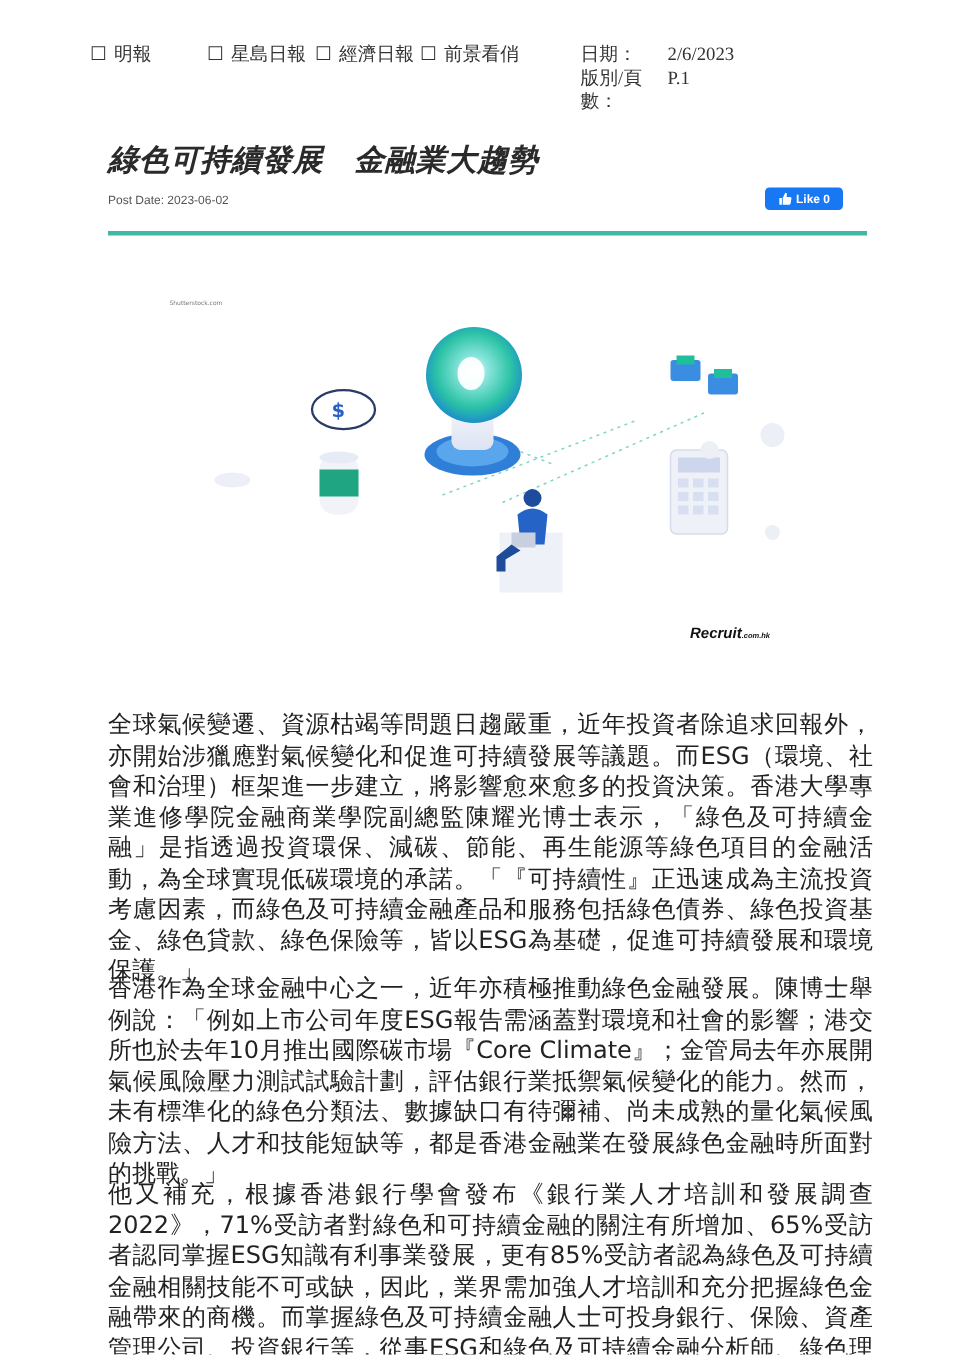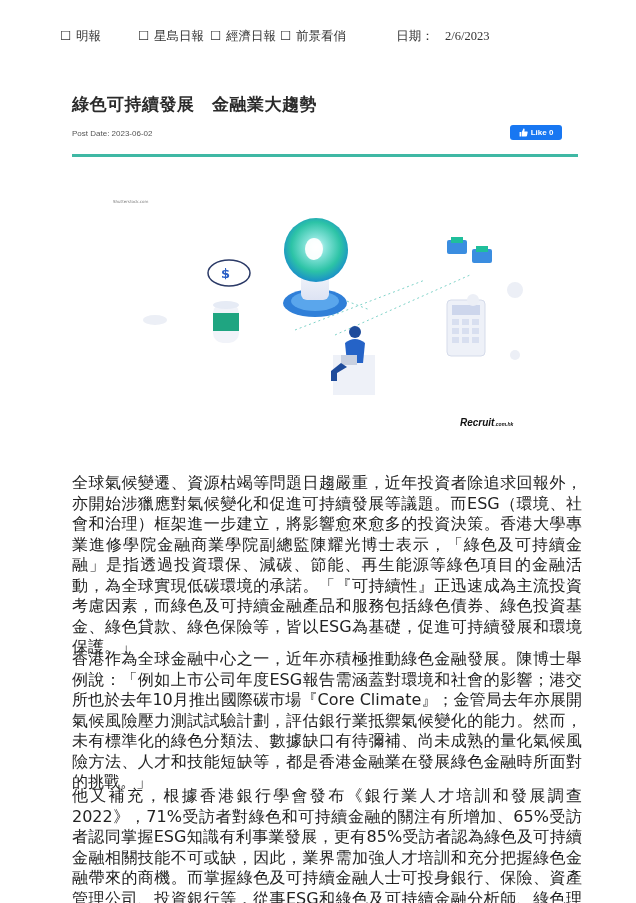--- a/index.html
+++ b/index.html
@@ -9,24 +9,24 @@
   .src-row { display:flex; height:15.5px; }
   .src-cell { white-space:nowrap; }
   .src-cell:nth-child(1) { width:78px; }
   .src-cell:nth-child(2) { width:72px; }
   .src-cell:nth-child(3) { width:70px; }
   .src-cell:nth-child(4) { width:120px; }
   .cb { display:inline-block; width:12px; margin-right:4px; }
 
   .meta { position:absolute; left:387px; top:29px; font-family:"Liberation Serif","DejaVu Serif",serif; font-size:12.5px; line-height:15.5px; color:#333; }
   .meta-row { display:flex; }
-  .meta-label { width:56px; text-align:center; }
+  .meta-label { width:56px; text-align:left; }
   .meta-value { margin-left:2px; }
 
-  .title { position:absolute; left:72px; top:93px; font-size:17px; font-weight:bold; color:#2a2a2a; letter-spacing:0.5px; white-space:pre; }
+  .title { position:absolute; left:72px; top:93px; font-size:20px; font-weight:bold; color:#2a2a2a; letter-spacing:0.5px; white-space:pre;font-style:italic; }
   .post-date { position:absolute; left:72px; top:129px; font-size:8px; color:#555; font-family:"Liberation Sans", sans-serif; }
   .like-btn { position:absolute; left:510px; top:125px; width:52px; height:15px; background:#1877f2; border-radius:3px; color:#fff; font-size:8px; font-weight:bold; font-family:"Liberation Sans", sans-serif; display:flex; align-items:center; justify-content:center; gap:3px; }
   .like-btn svg { width:9px; height:9px; }
   .divider { position:absolute; left:72px; top:154px; width:506px; height:3px; background:#3fb8a4; }
 
   .hero { position:absolute; left:105px; top:185px; width:470px; height:250px; overflow:hidden; background:#fff; }
   .credit { position:absolute; left:8px; top:14px; font-size:4px; color:#777; }
   .hero-head { position:absolute; left:12px; top:170px; font-size:27px; font-weight:bold; color:#111; line-height:33px; letter-spacing:1px; }
   .hero-logo { position:absolute; left:355px; top:232px; font-size:10px; font-style:italic; font-weight:bold; color:#111; font-family:"Liberation Sans", sans-serif; }
   .hero-logo small { font-size:5px; font-weight:bold; }
@@ -45,20 +45,24 @@
     <span class="src-cell"><span class="cb">☐</span><span>星島日報</span></span>
     <span class="src-cell"><span class="cb">☐</span><span>經濟日報</span></span>
     <span class="src-cell"><span class="cb">☐</span><span>前景看俏</span></span>
   </div>
 </div>
 
 <div class="meta">
   <div class="meta-row">
     <span class="meta-label">日期：</span>
     <span class="meta-value">2/6/2023</span>
+  </div>
+  <div class="meta-row">
+    <span class="meta-label">版別/頁數：</span>
+    <span class="meta-value">P.1</span>
   </div>
 </div>
 
 <div class="title">綠色可持續發展　金融業大趨勢</div>
 <div class="post-date">Post Date: 2023-06-02</div>
 <div class="like-btn">
   <svg viewBox="0 0 16 16">
       <path fill="#fff" d="M1 7h3v8H1zM5 7l3-6c1.5 0 2 1 2 2l-.5 3H14c1 0 1.6.9 1.4 1.8l-1.2 6c-.2.7-.8 1.2-1.5 1.2H5z"></path>
     </svg>
   <span>Like 0</span>

